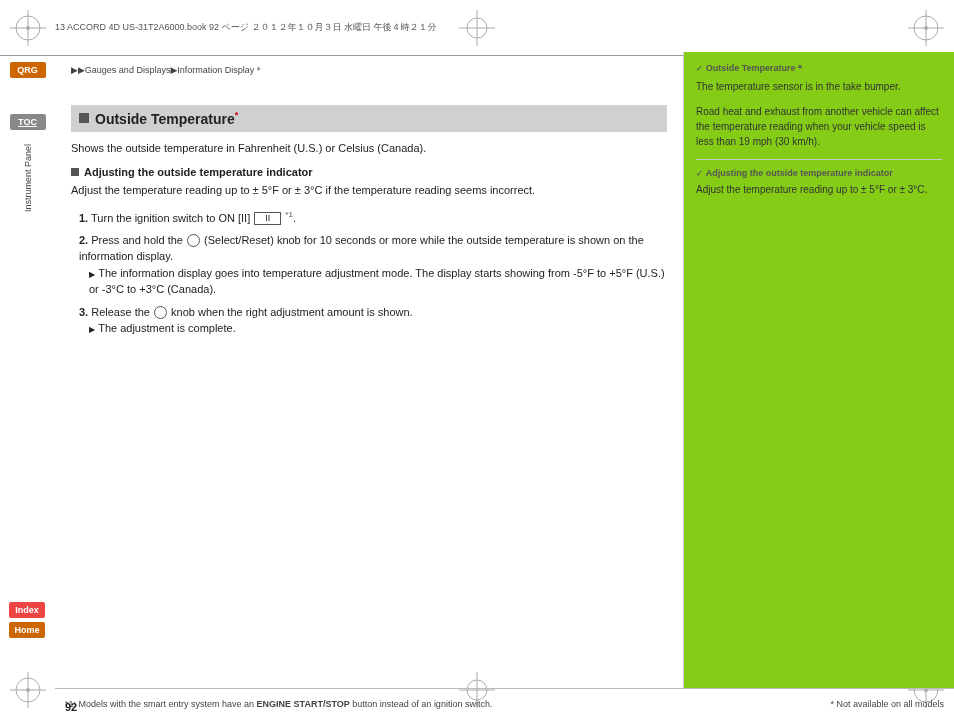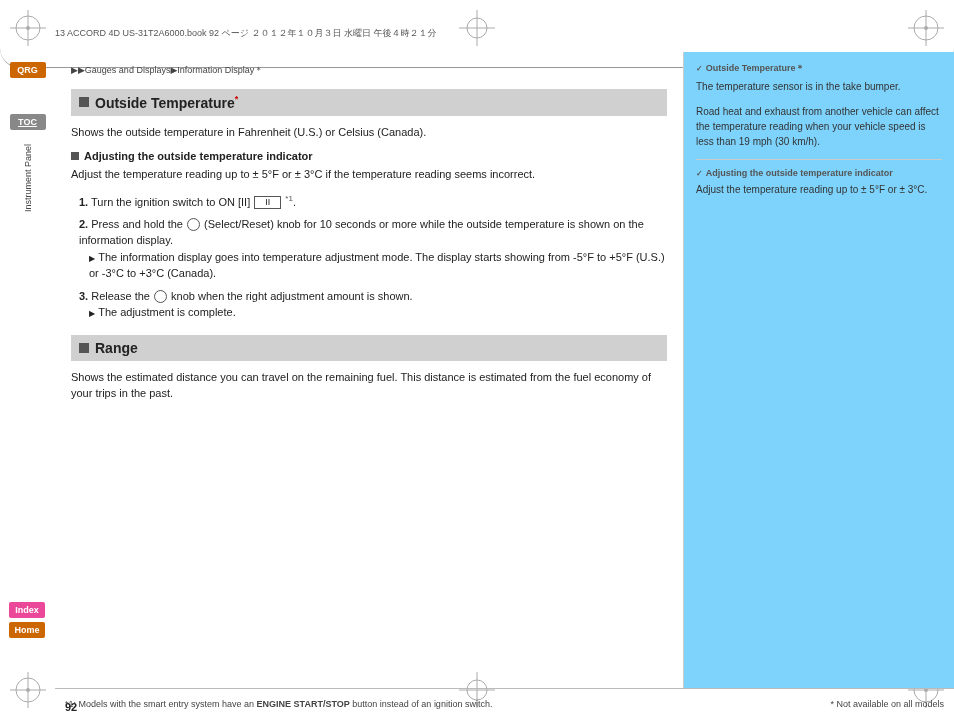--- a/index.html
+++ b/index.html
@@ -13,28 +13,27 @@
       overflow: hidden;
       position: relative;
     }
 
     
     .top-bar {
       position: absolute;
       top: 0;
       left: 0;
       right: 0;
-      height: 68px;
+      height: 56px;
       border-bottom: 1px solid #999;
       display: flex;
       align-items: center;
       padding: 0 55px;
       font-size: 9px;
       color: #555;
-      border-radius: 20px;
     }
 
     
     .left-sidebar {
       position: absolute;
       top: 52px;
       left: 0;
       width: 55px;
       bottom: 30px;
       display: flex;
@@ -72,21 +71,21 @@
     }
     .sidebar-bottom-btns {
       position: absolute;
       bottom: 50px;
       left: 9px;
       display: flex;
       flex-direction: column;
       gap: 4px;
     }
     .sidebar-btn.index {
-      background: #ec4899;
+      background: #ef4444;
       color: white;
     }
     .sidebar-btn.home {
       background: #cc6600;
       color: white;
     }
 
     
     .main-content {
       position: absolute;
@@ -102,21 +101,21 @@
       flex: 1;
       padding: 12px 16px 12px 16px;
       border-right: 1px solid #ccc;
       overflow: hidden;
     }
 
     
     .breadcrumb {
       font-size: 9px;
       color: #444;
-      margin-bottom: 12px;
+      margin-bottom: 28px;
     }
 
     
     .section-header {
       background: #d0d0d0;
       padding: 5px 8px;
       margin-bottom: 8px;
       display: flex;
       align-items: center;
       gap: 6px;
@@ -206,21 +205,21 @@
 
     
     .range-section {
       margin-top: 14px;
     }
 
     
     .right-panel {
       width: 270px;
       padding: 10px 12px;
-      background: #7dd3fc;
+      background: #84cc16;
       overflow: hidden;
     }
 
     .right-note-header {
       font-size: 9px;
       color: #555;
       font-weight: bold;
       margin-bottom: 4px;
       display: flex;
       align-items: center;
@@ -379,27 +378,20 @@
 
       <div class="step-item">
         <span class="step-num">3.</span>
         <span>Release the</span>
         <span class="knob-icon"></span>
         <span>knob when the right adjustment amount is shown.</span>
         <div class="sub-arrow">The adjustment is complete.</div>
       </div>
     </div>
 
-    <div class="range-section">
-      <div class="section-header">
-        <span class="section-header-icon"></span>
-        <span class="section-title">Range</span>
-      </div>
-      <div class="section-body">Shows the estimated distance you can travel on the remaining fuel. This distance is estimated from the fuel economy of your trips in the past.</div>
-    </div>
   </div>
 
   <div class="right-panel">
     <div class="right-note-header">Outside Temperature＊</div>
     <div class="right-note-body">The temperature sensor is in the take bumper.</div>
     <div class="right-note-body">Road heat and exhaust from another vehicle can affect the temperature reading when your vehicle speed is less than 19 mph (30 km/h).</div>
 
     <div class="right-note-divider"></div>
 
     <div class="right-note-header">Adjusting the outside temperature indicator</div>

